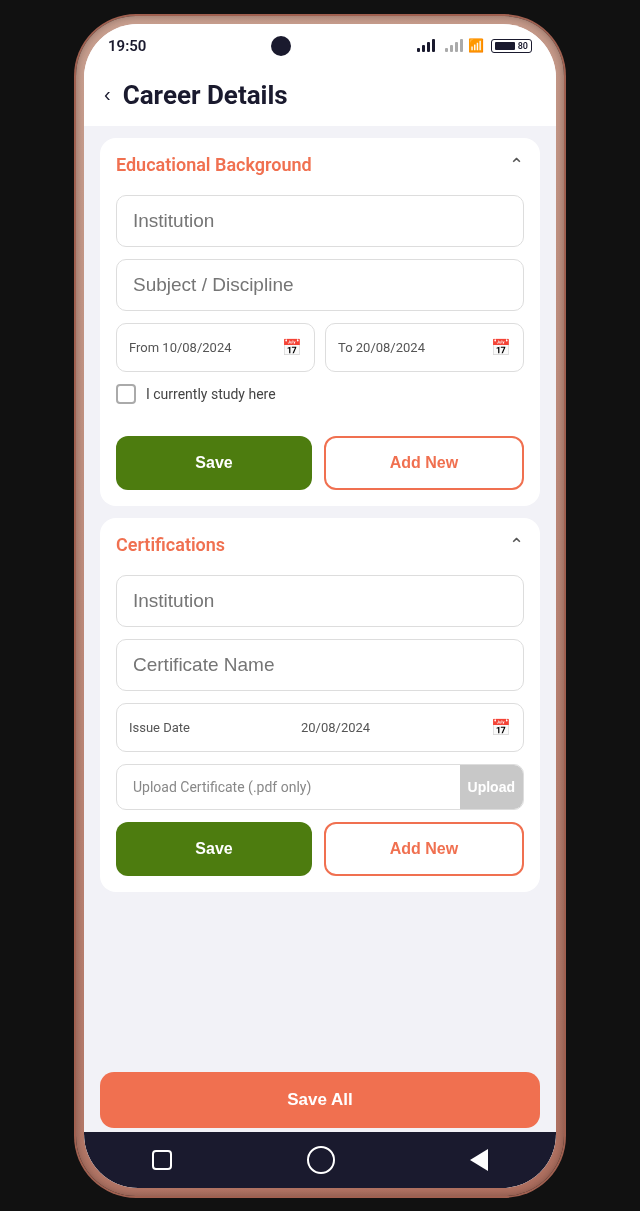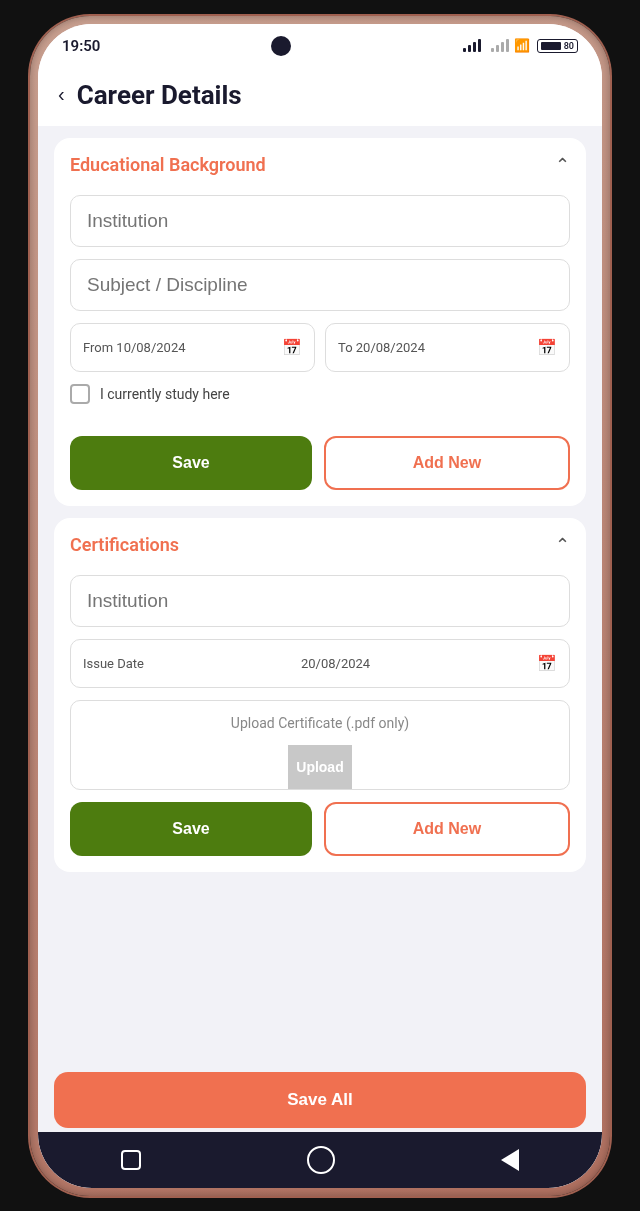--- a/index.html
+++ b/index.html
@@ -10,21 +10,21 @@
       height: 1211px;
       background: #111;
       display: flex;
       align-items: center;
       justify-content: center;
       font-family: -apple-system, BlinkMacSystemFont, 'Segoe UI', Roboto, sans-serif;
       overflow: hidden;
     }
 
     .phone-outer {
-      width: 580px;
+      width: 488px;
       height: 1180px;
       background: linear-gradient(160deg, #c9a090 0%, #b07060 100%);
       border-radius: 60px;
       padding: 8px;
       position: relative;
       box-shadow: 0 0 0 2px #a06050, inset 0 0 8px rgba(0,0,0,0.3);
     }
 
     .phone-inner {
       width: 100%;
@@ -236,21 +236,20 @@
       border: 1.5px solid #ddd;
       border-radius: 10px;
       padding: 0;
       font-size: 15px;
       color: #888;
       background: #fff;
       display: flex;
       align-items: center;
       overflow: hidden;
       margin-bottom: 12px;
-      flex-direction: column;
     }
 
     .upload-text {
       flex: 1;
       padding: 14px 16px;
       color: #888;
       font-size: 14px;
     }
 
     .upload-btn {
@@ -434,20 +433,23 @@
       <div class="section-card">
         <div class="section-header">
           <span class="section-title">Certifications</span>
           <span class="chevron-icon">⌃</span>
         </div>
 
         <div class="form-group">
           <input class="input-field" type="text" placeholder="Institution" style="">
         </div>
 
+        <div class="form-group">
+          <input class="input-field" type="text" placeholder="Certificate Name" style="">
+        </div>
 
         <div class="form-group">
           <div class="date-field" style="width:100%">
             <span class="date-text">Issue Date</span>
             <span class="date-text" style="flex:1; text-align:center; margin-right:10px">20/08/2024</span>
             <span class="calendar-icon">📅</span>
           </div>
         </div>
 
         <div class="upload-field">

